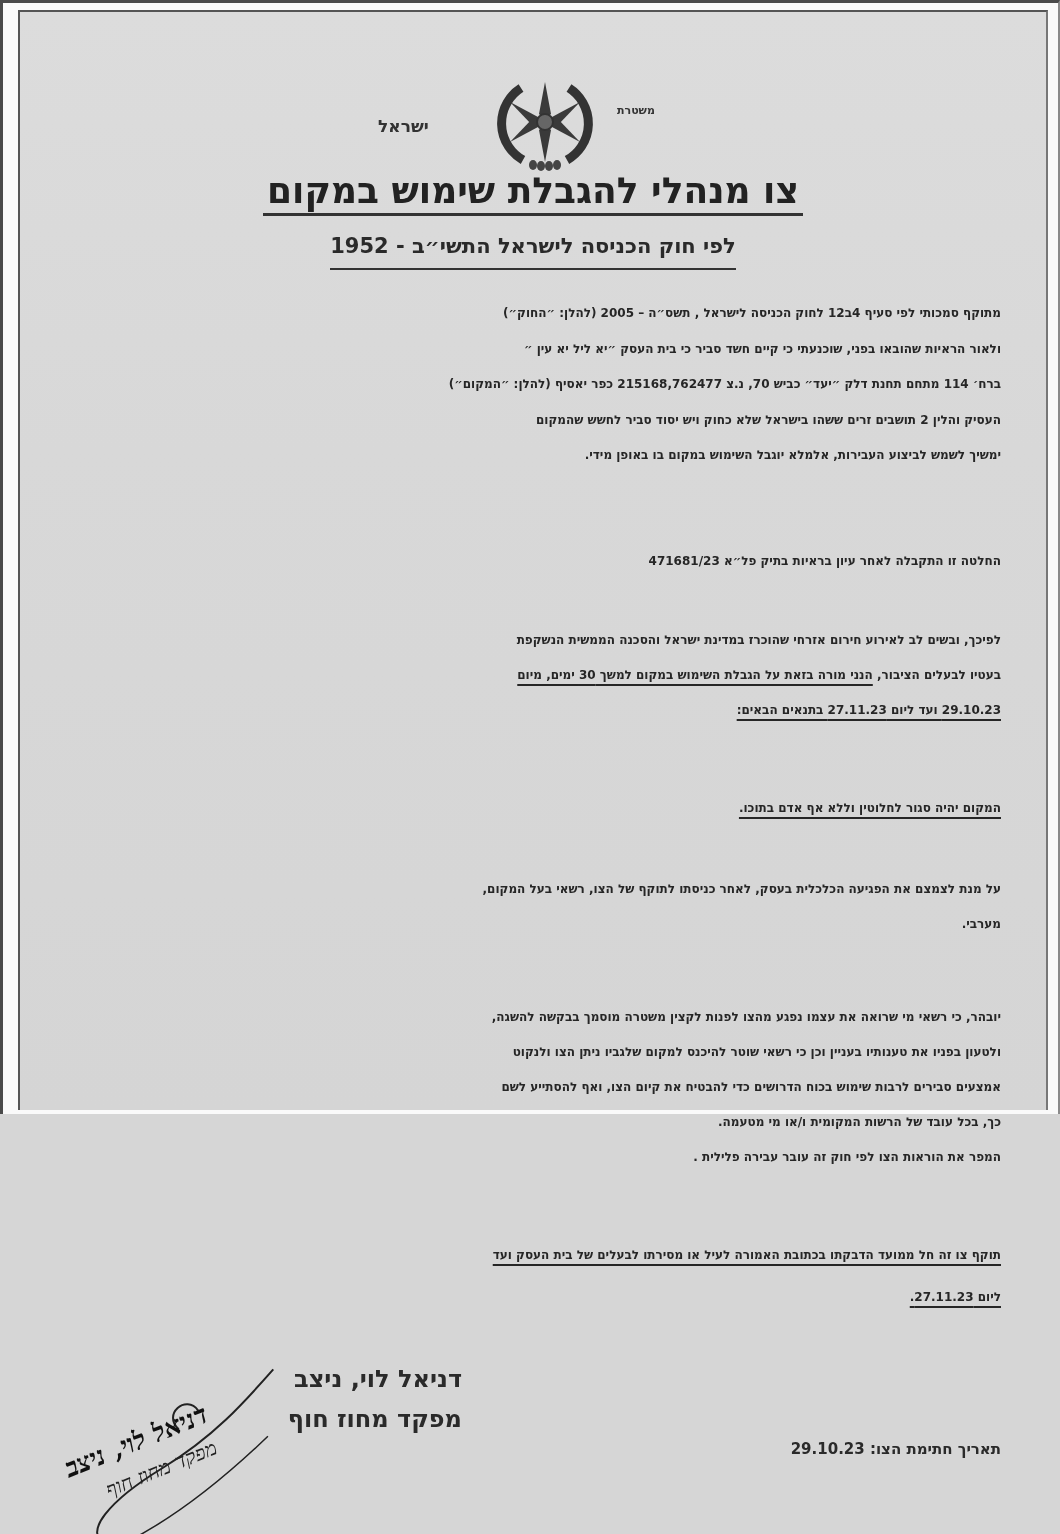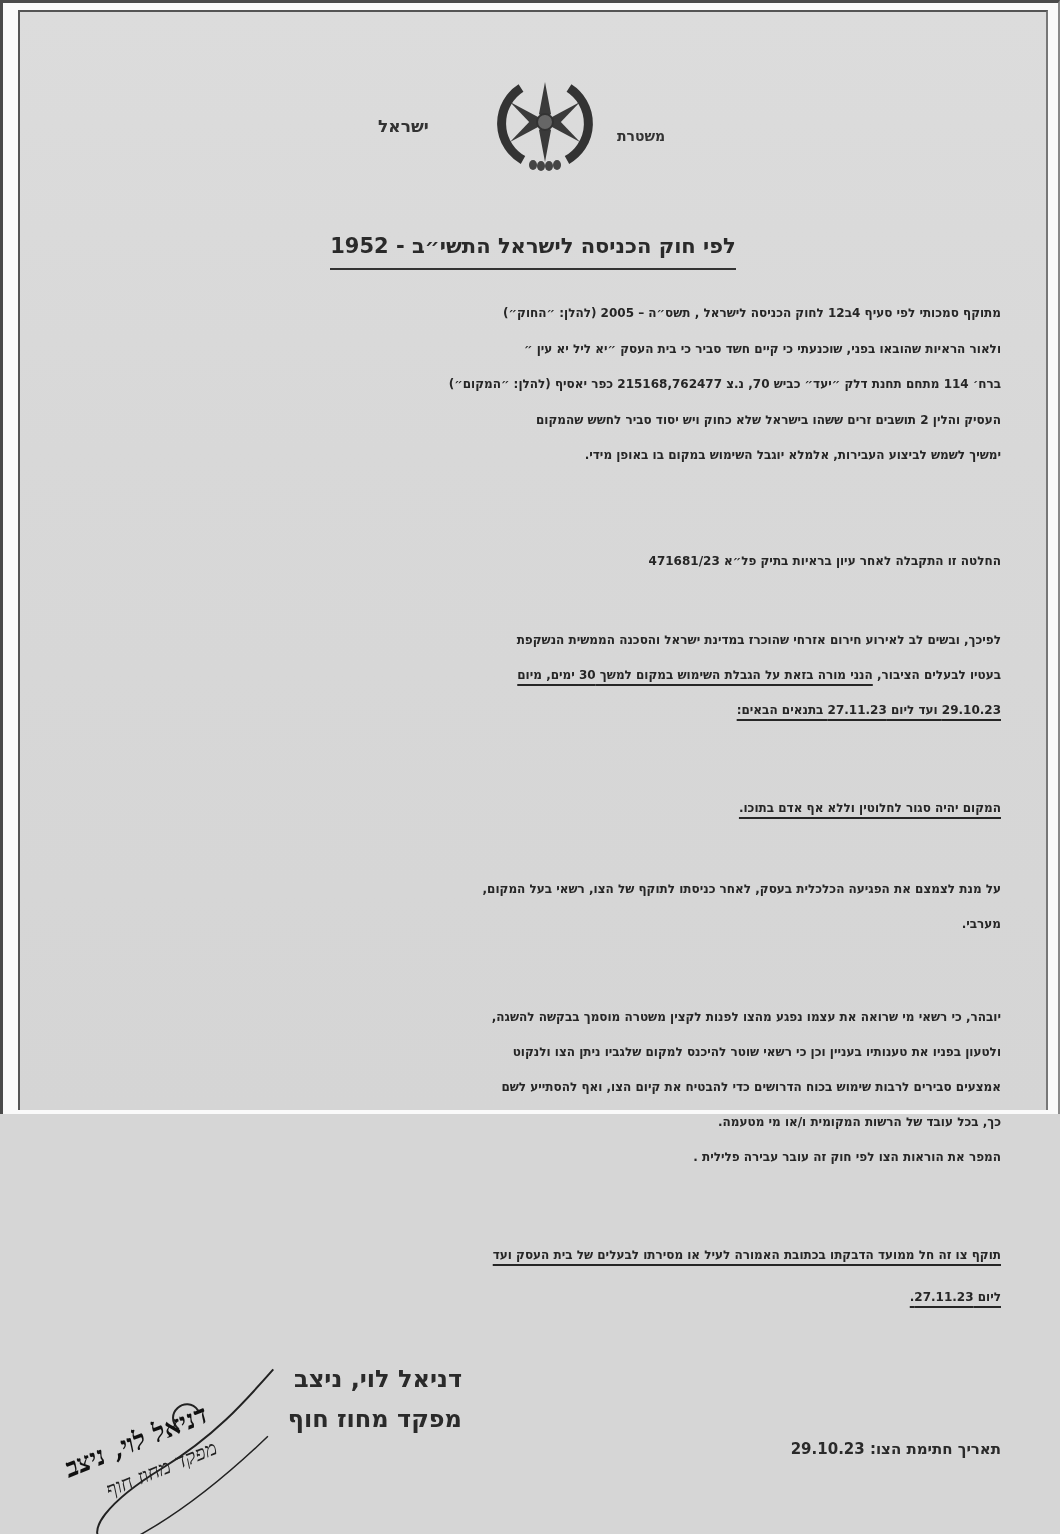--- a/index.html
+++ b/index.html
@@ -30,21 +30,21 @@
     position: absolute; top: 58px; left: 0; right: 0; height: 115px;
   }
   .emblem {
     position: absolute; left: 473px; top: 0; width: 104px; height: 104px;
   }
   .org-left {
     position: absolute; left: 358px; top: 46px; font-size: 17px; font-weight: bold; color: #333;
     direction: rtl;
   }
   .org-right {
-    position: absolute; left: 597px; top: 58px; font-size: 14px; font-weight: bold; color: #333;
+    position: absolute; left: 597px; top: 34px; font-size: 11px; font-weight: bold; color: #333;
     direction: rtl;
   }
   .title {
     position: absolute; top: 158px; left: 0; right: 0; text-align: center;
     font-size: 36px; font-weight: bold; color: #222;
   }
   .title span { border-bottom: 3px solid #333; padding: 0 4px 2px; }
   .subtitle {
     position: absolute; top: 222px; left: 0; right: 0; text-align: center;
     font-size: 21px; font-weight: bold; color: #2a2a2a;
@@ -119,20 +119,21 @@
               <ellipse cx="40" cy="95" rx="4" ry="5"></ellipse>
               <ellipse cx="48" cy="96" rx="4" ry="5"></ellipse>
               <ellipse cx="56" cy="96" rx="4" ry="5"></ellipse>
               <ellipse cx="64" cy="95" rx="4" ry="5"></ellipse>
             </g>
           </svg>
         </div>
         <span class="org-right">משטרת</span>
       </div>
 
+      <div class="title"><span>צו מנהלי להגבלת שימוש במקום</span></div>
       <div class="subtitle"><span>לפי חוק הכניסה לישראל התשי״ב - 1952</span></div>
 
       <div class="para p1">
         <span class="line">מתוקף סמכותי לפי סעיף 4ב12 לחוק הכניסה לישראל , תשס״ה – 2005 (להלן: ״החוק״)</span>
         <span class="line">ולאור הראיות שהובאו בפני, שוכנעתי כי קיים חשד סביר כי  בית העסק ״יא ליל יא עין ״</span>
         <span class="line">ברח׳ 114 מתחם תחנת דלק ״יעד״ כביש 70, נ.צ 215168,762477 כפר יאסיף (להלן: ״המקום״)</span>
         <span class="line">העסיק והלין 2 תושבים זרים ששהו  בישראל שלא כחוק ויש יסוד סביר לחשש שהמקום</span>
         <span class="line">ימשיך לשמש לביצוע העבירות, אלמלא יוגבל השימוש במקום בו באופן מידי.</span>
       </div>
 

